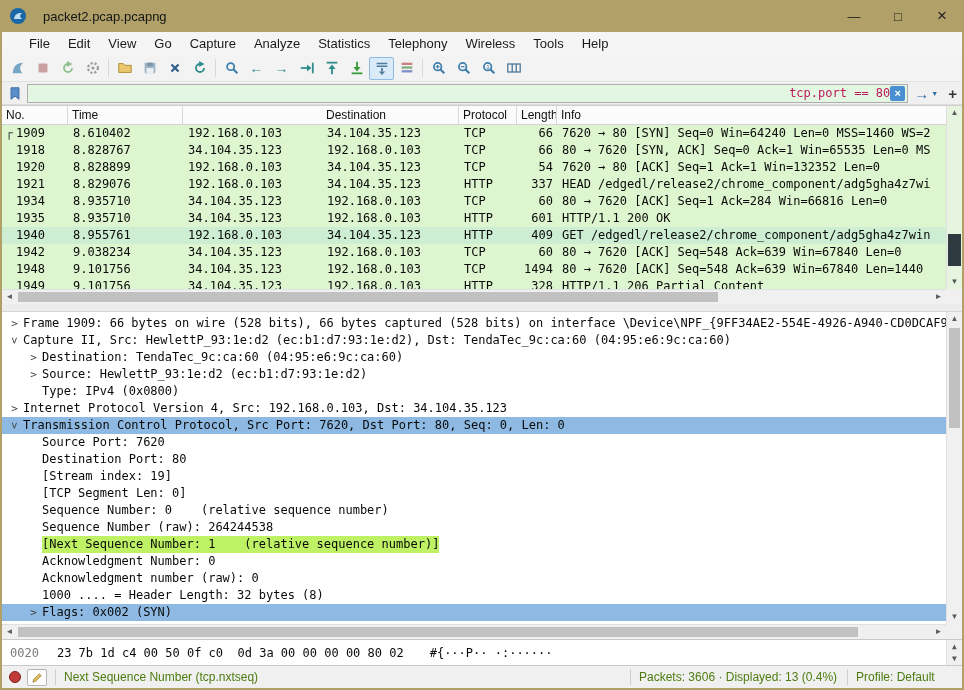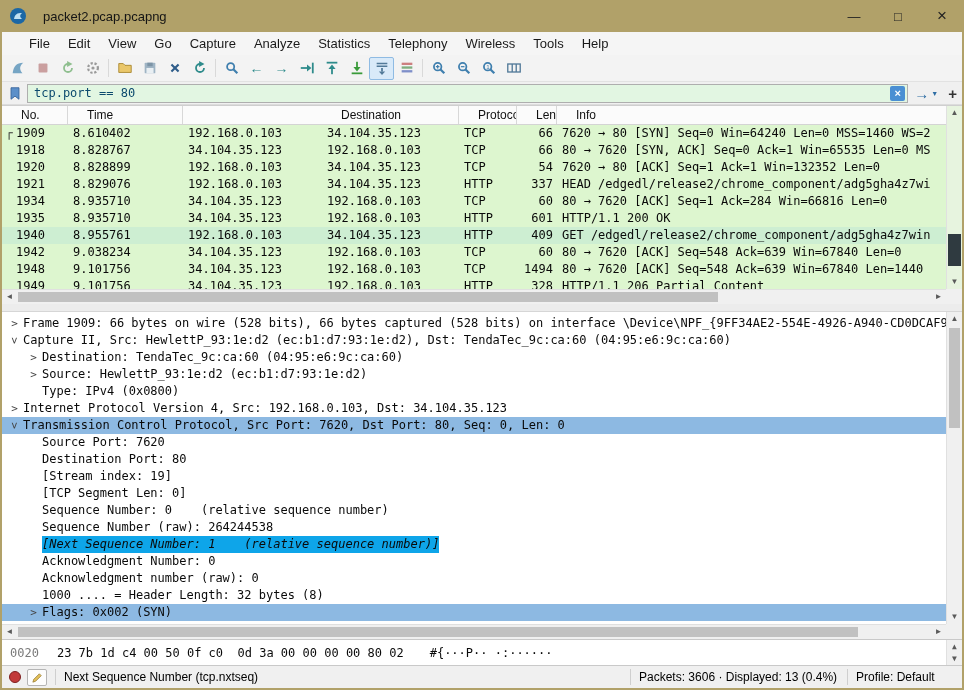--- a/index.html
+++ b/index.html
@@ -28,31 +28,31 @@
   .tbtn{ width:25px; height:23px; display:flex; align-items:center; justify-content:center; border-radius:2px; }
   .tbtn.active{ background:#d9eaf9; border:1px solid #8fbbe3; }
   .tglyph{ font-size:14px; font-weight:bold; color:#2e8b8b; line-height:1; }
   .tsep{ width:1px; height:18px; background:#d9d9d9; margin:0 3px; }
   
   .filterbar{ height:23px; flex:none; background:#f0f0f0; display:flex; align-items:center;
               padding:0 5px 0 4px; border-bottom:1px solid #dcdcdc; }
   .fbookmark{ width:18px; height:17px; display:flex; align-items:center; justify-content:center; margin-right:3px; }
   .finput{ flex:1; height:19px; background:#e2f6e2; border:1px solid #aeaeae; display:flex; align-items:center; }
   .finput input{ flex:1; border:none; outline:none; background:transparent;
-                 font:12px "DejaVu Sans Mono",monospace; color:#0c4a6e; padding-left:6px; }
+                 font:12px "DejaVu Sans Mono",monospace; color:#be185d; padding-left:6px;text-align:right; }
   .fclear{ width:15px; height:15px; margin-right:2px; background:#4a8fd3; color:#fff; border-radius:2px;
            display:flex; align-items:center; justify-content:center; font-size:11px; font-weight:bold; }
   .fapply{ color:#2e6da4; font-size:15px; font-weight:bold; margin:0 2px 0 6px; }
   .fdrop{ color:#2e6da4; font-size:7px; margin-right:6px; }
   .fadd{ color:#333; font-size:15px; font-weight:bold; margin-left:4px; }
   
   .plist{ position:relative; height:199px; flex:none; background:#fff; border-top:1px solid #cfcfcf; }
   .plheader{ display:flex; height:19px; margin-right:16px; background:#fbfbfb; border-bottom:1px solid #d4d4d4;
              font-size:12px; color:#111; }
-  .plheader span{ display:block; line-height:18px; padding-left:19px; border-right:1px solid #d8d8d8;
+  .plheader span{ display:block; line-height:18px; padding-left:4px; border-right:1px solid #d8d8d8;
                   overflow:hidden; white-space:nowrap; }
   .plheader span:nth-child(1){ width:66px; }
   .plheader span:nth-child(2){ width:115px; }
   .plheader span:nth-child(3){ width:139px;margin-top:48px; }
   .plheader span:nth-child(4){ width:137px; }
   .plheader span:nth-child(5){ width:58px; }
   .plheader span:nth-child(6){ width:40px; }
   .plheader span:nth-child(7){ flex:1; border-right:none; }
   .plbody{ height:165px; margin-right:16px; overflow:hidden; font:12px "DejaVu Sans Mono",monospace; }
   .plrow{ display:flex; height:17px; line-height:17px; background:#ddf6cf; color:#0a0a0a; }
@@ -89,35 +89,35 @@
   .dbody{ position:absolute; left:0; right:16px; top:0; bottom:15px; overflow:hidden;
           font:12px "DejaVu Sans Mono",monospace; padding-top:3px; }
   .dline{ height:17px; line-height:17px; white-space:pre; overflow:hidden; color:#0a0a0a; display:flex; }
   .dline.ind0{ padding-left:4px; }
   .dline.ind1{ padding-left:23px; }
   .darrow{ display:inline-block; width:17px; flex:none; color:#444; font-size:11px; text-align:center; }
   .darrow.col::before{ content:">"; }
   .darrow.exp::before{ content:">"; display:inline-block; transform:rotate(90deg); }
   .dtext{ white-space:pre; }
   .dline.hl-sel{ background:#8db9e2; }
-  .dline.hl-rel .dtext{ background:#0ea5e9;font-style:italic; }
+  .dline.hl-rel .dtext{ background:#bef264; }
   
   .hexpane{ position:relative; height:26px; flex:none; background:#fff; border-top:1px solid #c9c9c9;
             font:12px "DejaVu Sans Mono",monospace; }
   .hexline{ display:flex; align-items:center; height:100%; margin-right:16px; padding-left:8px; }
   .hoffset{ color:#7a7a7a; white-space:pre; }
   .hbytes{ margin-left:18px; white-space:pre; color:#0a0a0a; }
   .hascii{ margin-left:26px; white-space:pre; color:#0a0a0a; }
   .hexscroll{ position:absolute; right:0; top:0; bottom:0; width:16px; background:#f0f0f0; border-left:1px solid #e0e0e0; }
   .hexscroll .sarrow{ position:absolute; left:0; width:15px; height:13px; font-size:8px; color:#5a5a5a;
                       text-align:center; line-height:13px; }
   .hexscroll .up{ top:0; } .hexscroll .down{ bottom:0; }
   
   .statusbar{ height:23px; flex:none; background:#f0f0f0; border-top:1px solid #c9c9c9;
-              display:flex; align-items:center; font-size:12px; color:#000000; }
+              display:flex; align-items:center; font-size:12px; color:#4d7c0f; }
   .expert-dot{ width:12px; height:12px; border-radius:50%; background:#c23b3b; border:1px solid #7e1f1f; margin-left:7px; }
   .comment-btn{ width:20px; height:17px; border:1px solid #b5b5b5; background:#fdfdfd; border-radius:2px;
                 margin-left:6px; display:flex; align-items:center; justify-content:center; }
   .ssep{ width:1px; height:16px; background:#cfcfcf; margin:0 8px; }
   .sfield{ flex:1; overflow:hidden; white-space:nowrap; }
   .spackets{ width:200px; white-space:nowrap; }
   .sprofile{ width:106px; white-space:nowrap; }
 </style>
 </head>
 <body>

